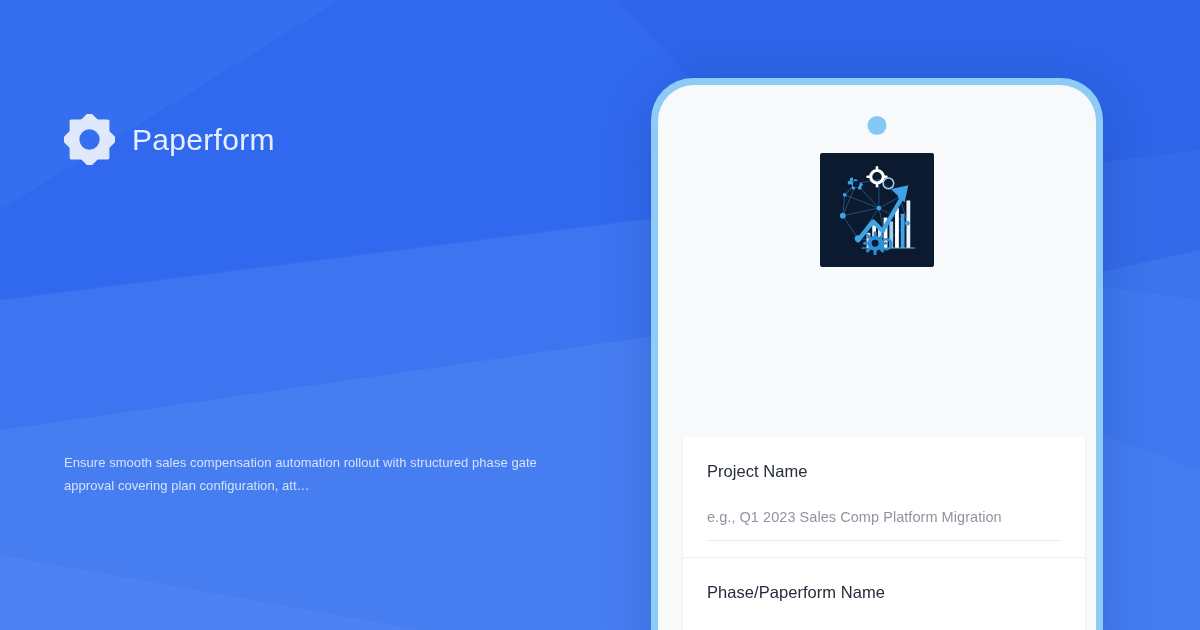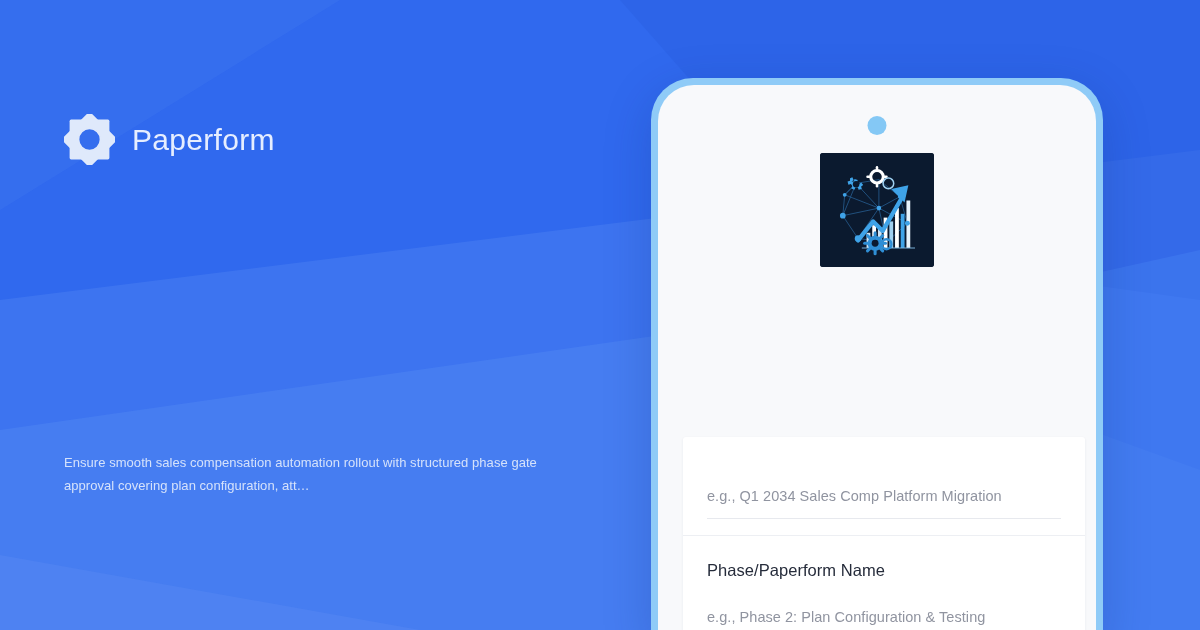--- a/index.html
+++ b/index.html
@@ -296,21 +296,22 @@
             <circle cx="62" cy="58" r="2.4"></circle>
             <circle cx="84" cy="46" r="2"></circle>
           </g>
         </svg>
       </div>
 
 
       <div class="form-card">
 
         <div class="field">
-          <div class="field-input">e.g., Q1 2034 Sales Comp Platform Migration</div>
+          <div class="field-label">Project Name</div>
+          <div class="field-input">e.g., Q1 2023 Sales Comp Platform Migration</div>
         </div>
 
         <div class="field">
           <div class="field-label">Phase/Paperform Name</div>
           <div class="field-input no-rule">e.g., Phase 2: Plan Configuration &amp; Testing</div>
         </div>
 
       </div>
     </div>
   </div>

